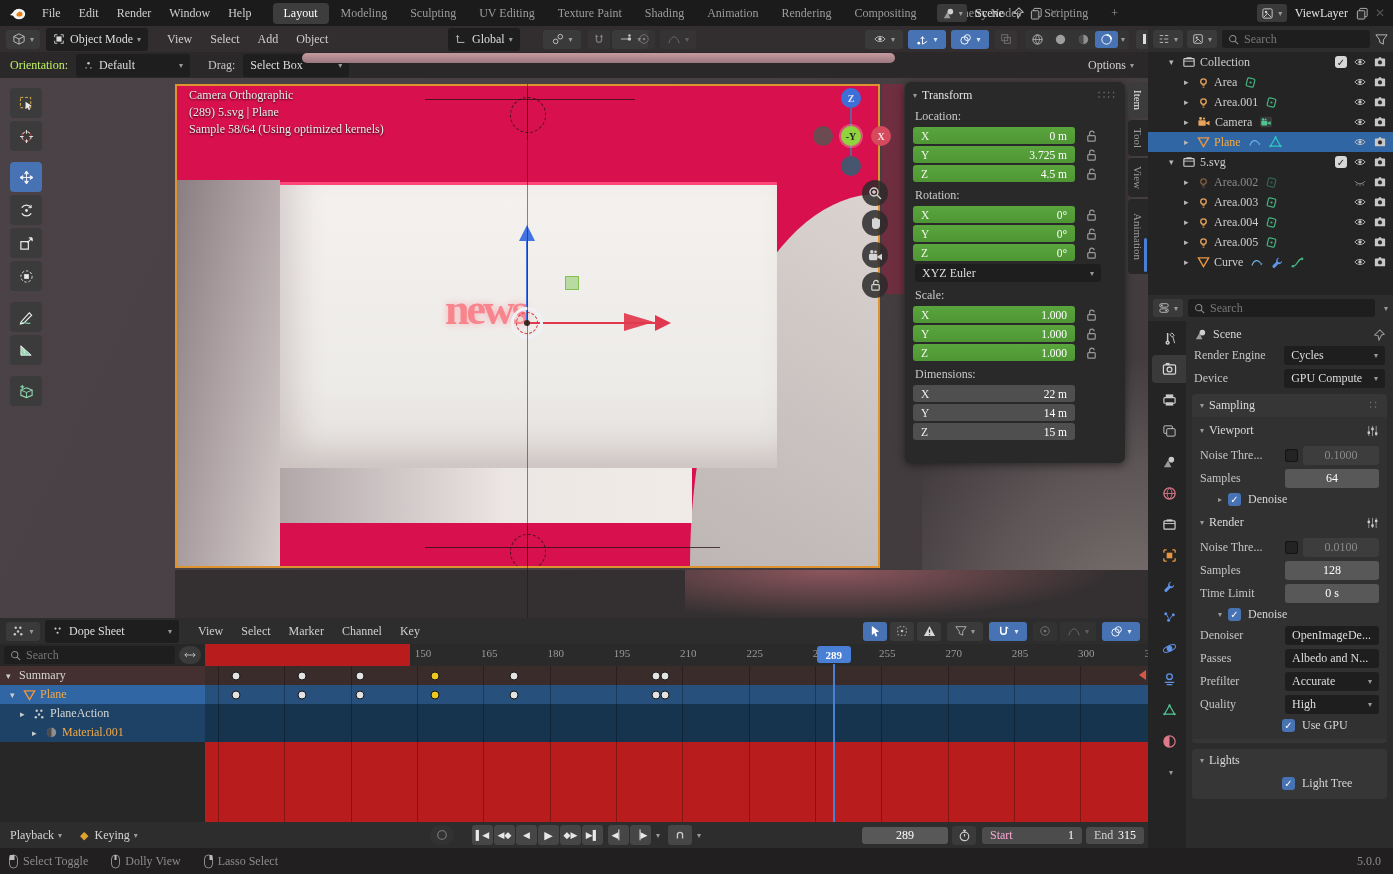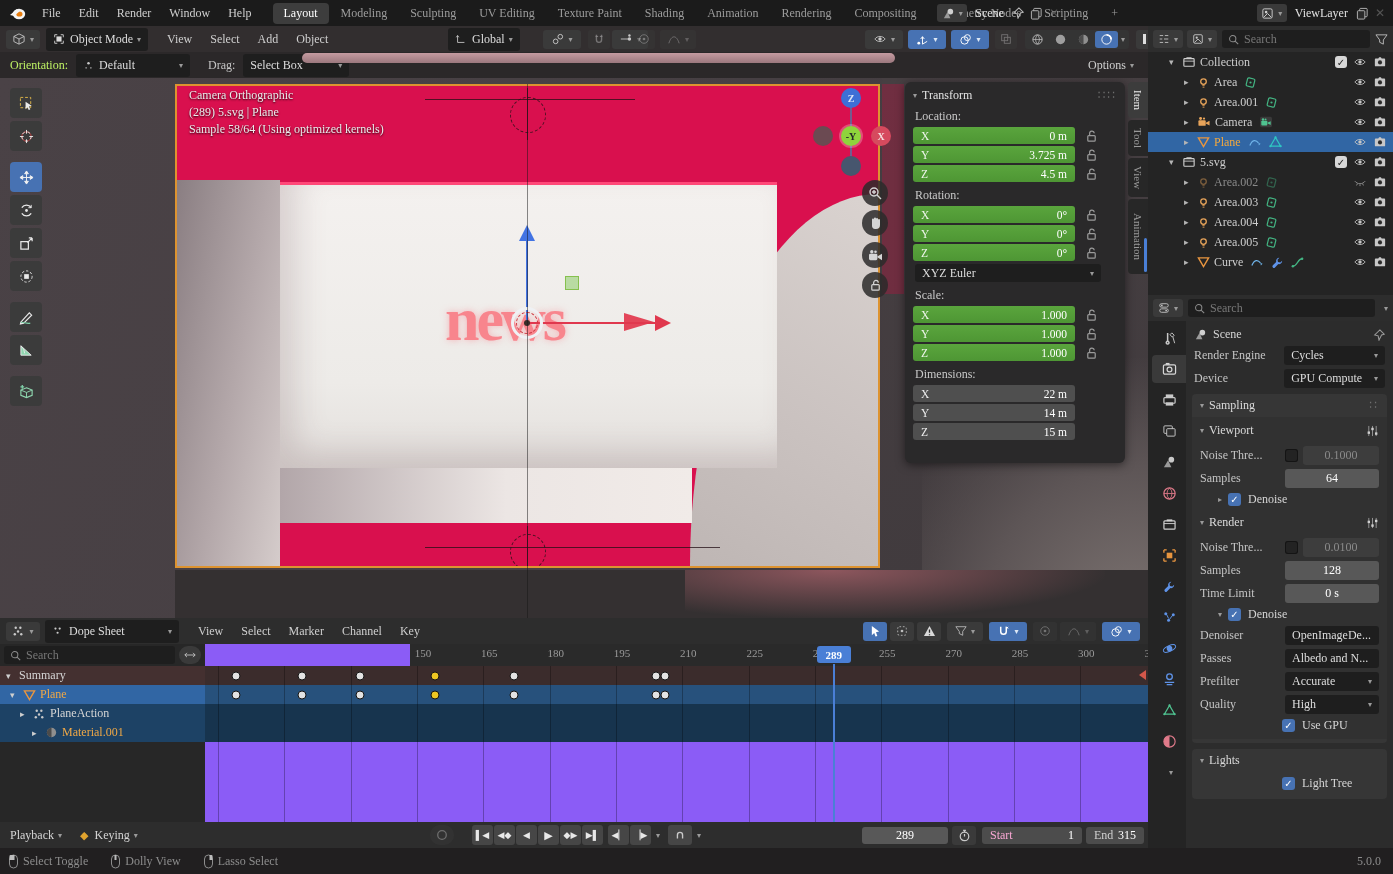--- a/index.html
+++ b/index.html
@@ -310,21 +310,21 @@
       <div class="abs" style="left:103px;top:379px;width:412px;height:58px;background:linear-gradient(90deg,#b2a6a9,#ece6e4 55%,#f1ebe8)"></div>
       <div class="abs" style="left:103px;top:96px;width:497px;height:283px;border-top:3px solid #ff4878;background:linear-gradient(180deg,#f4f1ef 0%,#edebe8 70%,#e3dfdc 100%);box-shadow:inset 16px -16px 30px rgba(120,90,95,.22)"></div>
 
       <div class="abs" style="left:248px;top:13px;width:210px;height:1px;background:rgba(35,15,22,.75)"></div>
       <div class="abs" style="left:333px;top:11px;width:34px;height:34px;border:1px dashed rgba(40,18,24,.8);border-radius:50%"></div>
       <div class="abs" style="left:350px;top:2px;width:1px;height:52px;background:rgba(35,15,22,.7)"></div>
       <div class="abs" style="left:248px;top:461px;width:295px;height:1px;background:rgba(35,15,22,.75)"></div>
       <div class="abs" style="left:333px;top:448px;width:34px;height:34px;border:1px dashed rgba(40,18,24,.8);border-radius:50%"></div>
       <div class="abs" style="left:350px;top:440px;width:1px;height:40px;background:rgba(35,15,22,.7)"></div>
 
-      <div class="abs" style="left:268px;top:198px;font-size:62px;font-weight:bold;letter-spacing:-3px;color:#f8858d;text-shadow:0 0 7px rgba(248,130,140,.55)">news</div>
+      <div class="abs" style="left:268px;top:198px;font-size:44px;font-weight:bold;letter-spacing:-3px;color:#f8858d;text-shadow:0 0 7px rgba(248,130,140,.55)">news</div>
       <div class="abs" style="left:447px;top:227px;width:0;height:0;border-top:9px solid transparent;border-bottom:9px solid transparent;border-left:30px solid #e02840;opacity:.85"></div>
 
       <div class="abs" style="left:349px;top:155px;width:2px;height:80px;background:#4273e3"></div>
       <div class="abs" style="left:342px;top:139px;width:0;height:0;border-left:8px solid transparent;border-right:8px solid transparent;border-bottom:16px solid #4273e3"></div>
       <div class="abs" style="left:352px;top:236px;width:128px;height:2px;background:#e0384e"></div>
       <div class="abs" style="left:478px;top:229px;width:0;height:0;border-top:8px solid transparent;border-bottom:8px solid transparent;border-left:16px solid #e0384e"></div>
       <div class="abs" style="left:388px;top:190px;width:12px;height:12px;background:rgba(130,200,90,.5);border:1px solid #86c04e"></div>
       <div class="abs" style="left:334px;top:221px;width:32px;height:32px;border:3px solid #eff1f4;border-radius:50%;box-sizing:border-box">
         <div class="abs" style="left:2px;top:2px;width:22px;height:22px;border:1.5px dashed #cf3b44;border-radius:50%;box-sizing:border-box"></div>
         <div class="abs" style="left:10px;top:10px;width:6px;height:6px;border-radius:50%;background:#3a2d28"></div>
@@ -1358,21 +1358,21 @@
               <svg width="13" height="13" viewBox="0 0 14 14">
                 <circle cx="7" cy="7" r="5" fill="#8f8f8f"></circle>
                 <path d="M7 2 a5 5 0 0 0 0 10 Z" fill="#4b4b4b"></path>
               </svg>
             </span>
             <span style="color: rgb(240, 168, 70);">Material.001</span>
           </div>
         </div>
     </div>
 
-    <div class="abs" style="left:205px;top:0;width:943px;height:178px;background:#8b5cf6;overflow:hidden" id="timeline">
+    <div class="abs" style="left:205px;top:0;width:943px;height:178px;background:#b91c1c;overflow:hidden" id="timeline">
         <div class="ruler">
           <span class="tick" style="left: 13px;">150</span>
           <span class="tick" style="left: 79.333px;">165</span>
           <span class="tick" style="left: 145.666px;">180</span>
           <span class="tick" style="left: 211.999px;">195</span>
           <span class="tick" style="left: 278.332px;">210</span>
           <span class="tick" style="left: 344.665px;">225</span>
           <span class="tick" style="left: 410.998px;">240</span>
           <span class="tick" style="left: 477.331px;">255</span>
           <span class="tick" style="left: 543.664px;">270</span>

